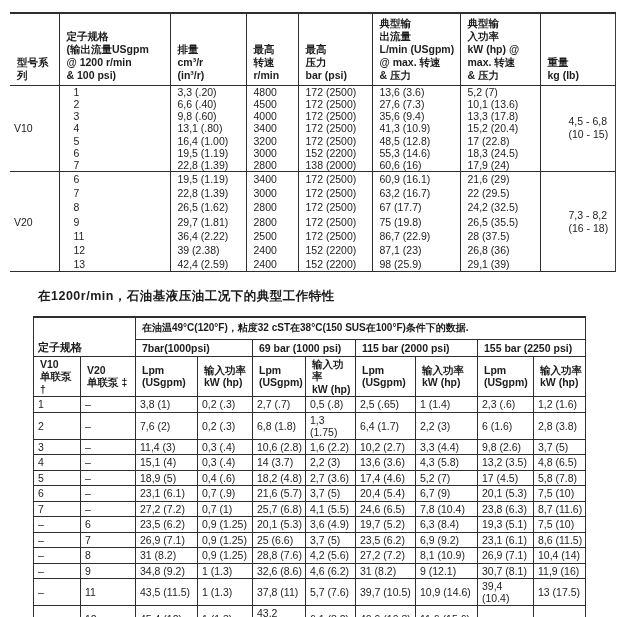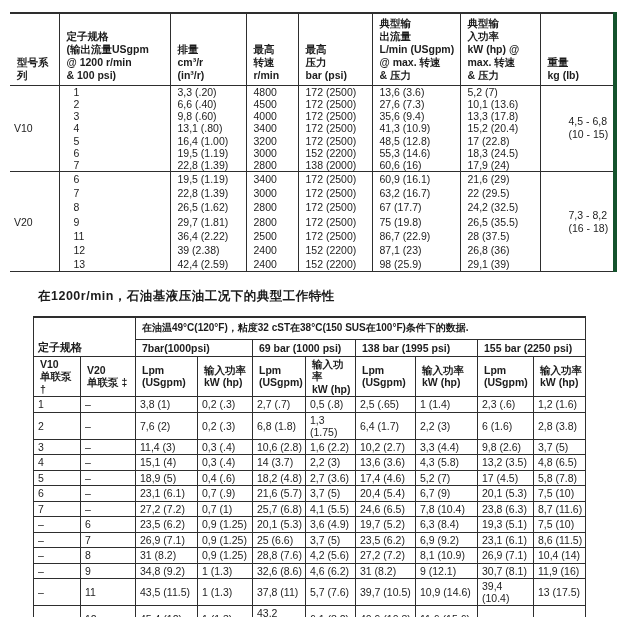--- a/index.html
+++ b/index.html
@@ -18,21 +18,21 @@
     border-collapse: collapse; table-layout: fixed;
     font-size: 10.5px; line-height: 12px;
     border-top: 2px solid #2e2e2e;
   }
   #spec-table th, #spec-table td {
     border-left: 1px solid #2e2e2e;
     font-weight: normal; text-align: left; vertical-align: bottom;
     padding: 0 2px 3px 7px; overflow: hidden;
   }
   #spec-table th:first-child, #spec-table td.model { border-left: none; }
-  #spec-table th:last-child, #spec-table td.weight { border-right: 4px solid #14532d; }
+  #spec-table th:last-child, #spec-table td.weight { border-right: 1px solid #14532d; }
   #spec-table thead th {
     border-bottom: 1.5px solid #2e2e2e;
     height: 72px; font-weight: bold; line-height: 13px;
   }
   #spec-table tbody { border-bottom: 1.5px solid #2e2e2e; }
   #spec-table tbody td { vertical-align: middle; padding: 0 2px 0 7px; }
   #spec-table tbody.g0 tr { height: 12.4px; }
   #spec-table tbody.g1 tr { height: 14.2px; }
   #spec-table td.rotor { padding-left: 14px; }
   #spec-table td.model, #spec-table td.weight { vertical-align: middle; padding-left: 4px; }
@@ -245,21 +245,21 @@
       <col style="width:52px">
   </colgroup>
   <thead>
     <tr>
       <th class="stator" colspan="2" rowspan="2">定子规格</th>
       <th class="note-cell" colspan="8">在油温49°C(120°F)，粘度32 cST在38°C(150 SUS在100°F)条件下的数据.</th>
     </tr>
     <tr class="pressure-row">
       <th colspan="2">7bar(1000psi)</th>
       <th colspan="2">69 bar (1000 psi)</th>
-      <th colspan="2">138 bar (1995 psi)</th>
+      <th colspan="2">115 bar (2000 psi)</th>
       <th colspan="2">155 bar (2250 psi)</th>
     </tr>
     <tr class="sub-row">
       <th class="pre">V10
 单联泵 †</th>
       <th class="pre">V20
 单联泵 ‡</th>
       <th class="pre">Lpm
 (USgpm)</th>
       <th class="pre">输入功率

